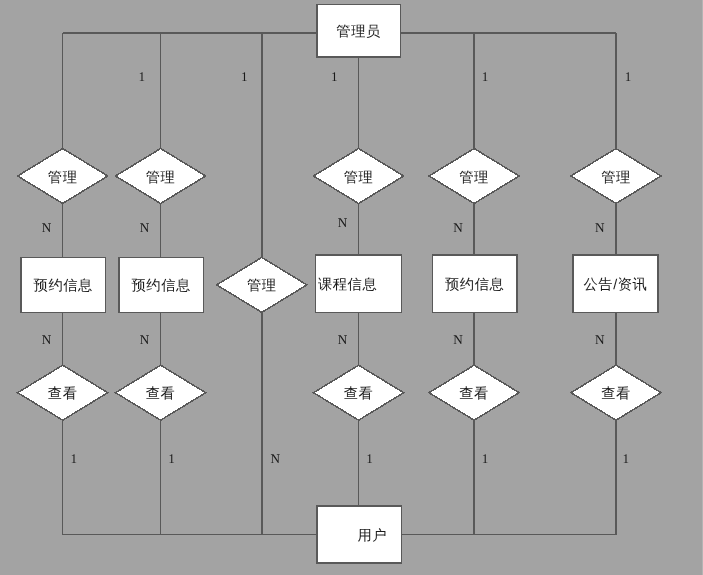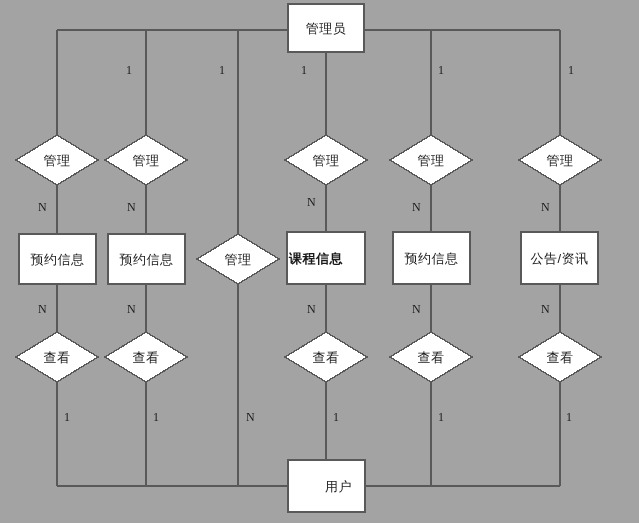--- a/index.html
+++ b/index.html
@@ -121,21 +121,21 @@
 
   <div class="node-label" style="left:16px; top:135px; width:82px; height:50px;">管理</div>
   <div class="node-label" style="left:105px; top:135px; width:82px; height:50px;">管理</div>
   <div class="node-label" style="left:285px; top:135px; width:82px; height:50px;">管理</div>
   <div class="node-label" style="left:390px; top:135px; width:82px; height:50px;">管理</div>
   <div class="node-label" style="left:519px; top:135px; width:82px; height:50px;">管理</div>
 
   <div class="node-label" style="left:19px; top:234px; width:77px; height:50px;">预约信息</div>
   <div class="node-label" style="left:108px; top:234px; width:77px; height:50px;">预约信息</div>
   <div class="node-label" style="left:197px; top:234px; width:82px; height:50px;">管理</div>
-  <div class="node-label" style="left:287px; top:232px; width:58px; height:52px;font-weight:bold;">课程信息</div>
+  <div class="node-label" style="left:287px; top:232px; width:58px; height:52px;">课程信息</div>
   <div class="node-label" style="left:393px; top:232px; width:77px; height:52px;">预约信息</div>
   <div class="node-label" style="left:521px; top:232px; width:77px; height:52px;">公告/资讯</div>
 
   <div class="node-label" style="left:16px; top:332px; width:82px; height:50px;">查看</div>
   <div class="node-label" style="left:105px; top:332px; width:82px; height:50px;">查看</div>
   <div class="node-label" style="left:285px; top:332px; width:82px; height:50px;">查看</div>
   <div class="node-label" style="left:390px; top:332px; width:82px; height:50px;">查看</div>
   <div class="node-label" style="left:519px; top:332px; width:82px; height:50px;">查看</div>
 
   <div class="node-label" style="left:288px; top:460px; width:77px; height:52px;margin-left:12px;">用户</div>

